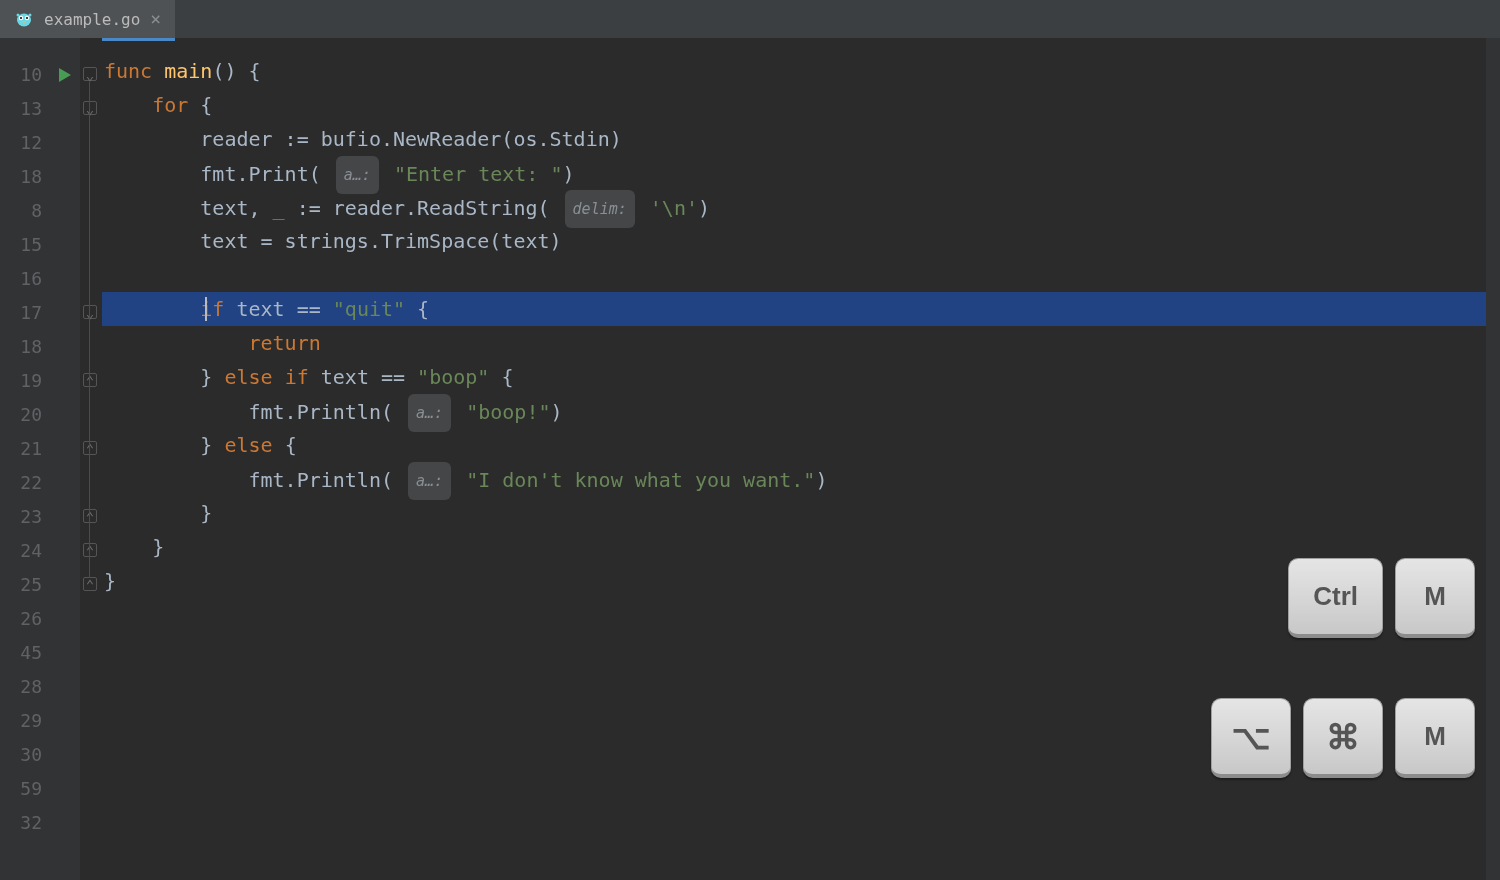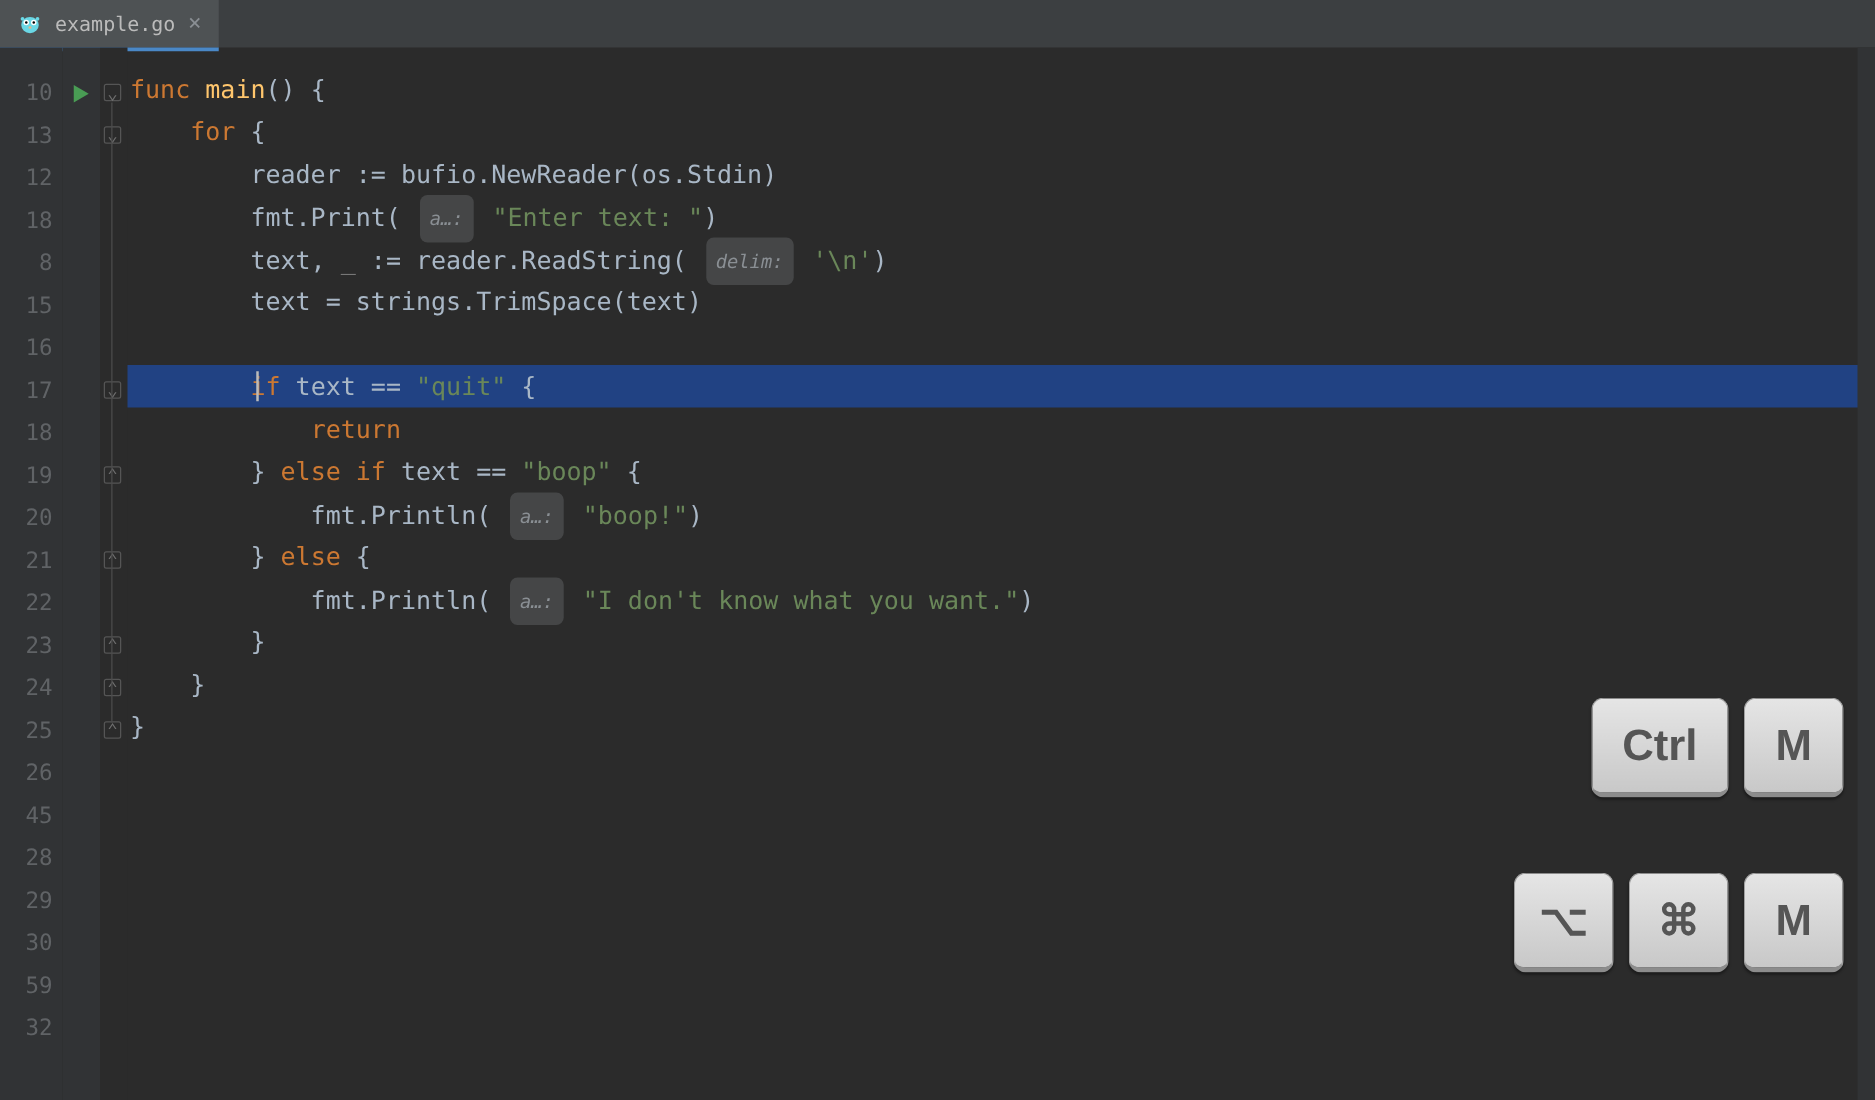--- a/index.html
+++ b/index.html
@@ -156,21 +156,21 @@
   .keycap {
     height: 80px;
     min-width: 80px;
     padding: 0 24px;
     background: linear-gradient(#E5E5E5, #C8C8C8);
     border: 1px solid #A0A0A0;
     border-bottom: 4px solid #8C8C8C;
     border-radius: 10px;
     color: #555555;
     font-family: Arial, Helvetica, sans-serif;
-    font-size: 35px;
+    font-size: 26px;
     font-weight: bold;
     display: flex;
     align-items: center;
     justify-content: center;
     box-shadow: 0 2px 2px rgba(0,0,0,.35);
     user-select: none;
   }
   .keycap.icon { font-size: 34px; padding: 0; width: 80px; }
 
   

